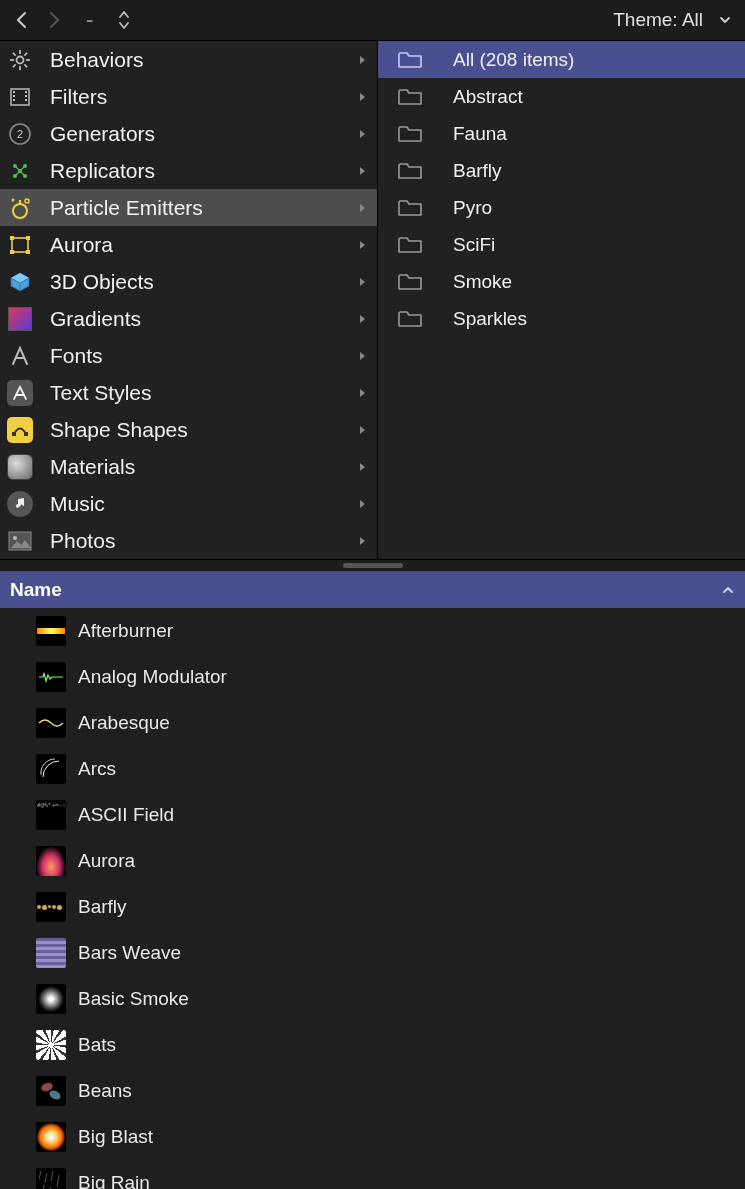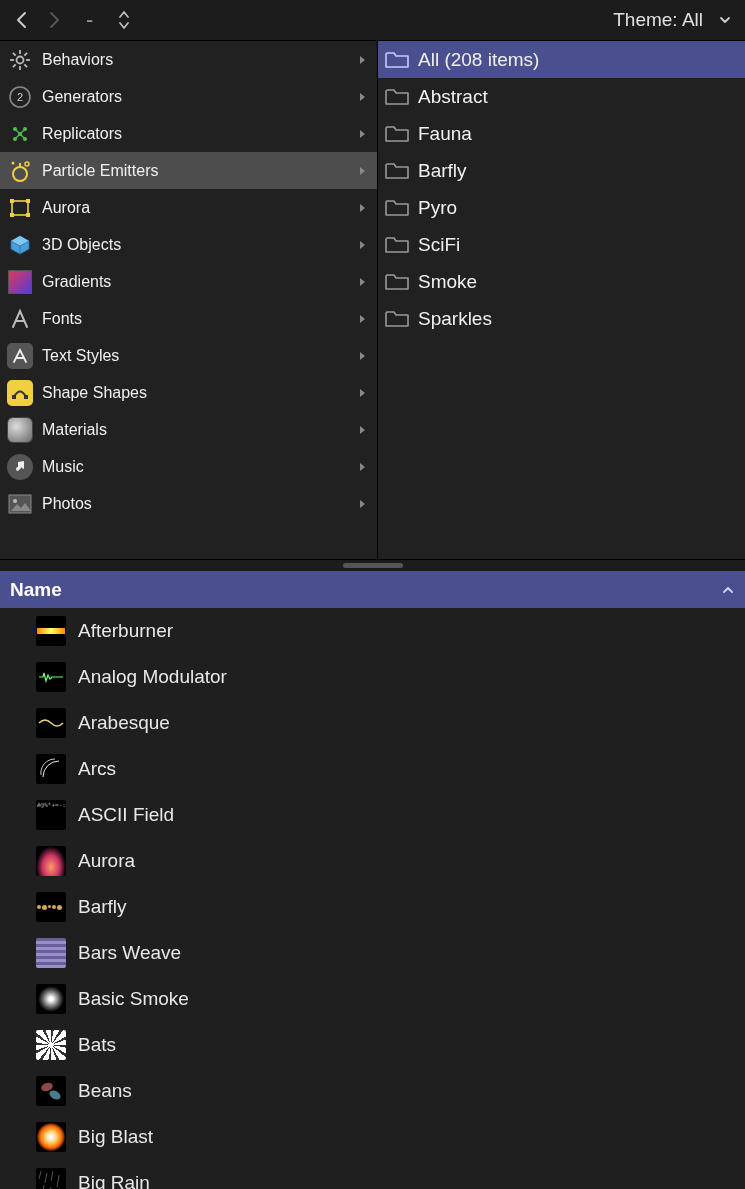--- a/index.html
+++ b/index.html
@@ -91,32 +91,34 @@
       width: 28px;
       height: 28px;
       margin-right: 8px;
       display: flex;
       align-items: center;
       justify-content: center;
       border-radius: 5px;
     }
     .cat-label {
       flex: 1;
-      font-size: 16px;
+      font-size: 21px;
       color: #f0f0f0;
+      margin-left: 8px;
     }
     .chevron-right {
       color: #888;
     }
     .folder-row {
       display: flex;
       align-items: center;
       height: 37px;
-      padding-left: 6px;
+      padding-left: 19px;
       cursor: pointer;
+      gap: 22px;
     }
     .folder-row.selected {
       background: #4a4f8f;
     }
     .folder-icon {
       width: 26px;
       height: 22px;
       margin-right: 8px;
       display: flex;
       align-items: center;
@@ -223,20 +225,39 @@
               <line x1="2" y1="12" x2="6" y2="12"></line>
               <line x1="18" y1="12" x2="22" y2="12"></line>
               <line x1="4.9" y1="4.9" x2="7.7" y2="7.7"></line>
               <line x1="16.3" y1="16.3" x2="19.1" y2="19.1"></line>
               <line x1="4.9" y1="19.1" x2="7.7" y2="16.3"></line>
               <line x1="16.3" y1="7.7" x2="19.1" y2="4.9"></line>
             </g>
           </svg>
         </div>
         <span class="cat-label">Behaviors</span>
+        <span class="chevron-right">
+          <svg width="9" height="12" viewBox="0 0 9 12">
+            <path d="M2 2 L7 6 L2 10 Z" fill="#888"></path>
+          </svg>
+        </span>
+      </div>
+      <div class="cat-row">
+        <div class="cat-icon">
+          <svg width="24" height="24" viewBox="0 0 24 24">
+            <rect x="3" y="4" width="18" height="16" fill="none" stroke="#bbb" stroke-width="1.5"></rect>
+            <rect x="5" y="6" width="2" height="2" fill="#bbb"></rect>
+            <rect x="5" y="10" width="2" height="2" fill="#bbb"></rect>
+            <rect x="5" y="14" width="2" height="2" fill="#bbb"></rect>
+            <rect x="17" y="6" width="2" height="2" fill="#bbb"></rect>
+            <rect x="17" y="10" width="2" height="2" fill="#bbb"></rect>
+            <rect x="17" y="14" width="2" height="2" fill="#bbb"></rect>
+          </svg>
+        </div>
+        <span class="cat-label">Filters</span>
         <span class="chevron-right">
           <svg width="9" height="12" viewBox="0 0 9 12">
             <path d="M2 2 L7 6 L2 10 Z" fill="#888"></path>
           </svg>
         </span>
       </div>
       <div class="cat-row">
         <div class="cat-icon">
           <svg width="26" height="26" viewBox="0 0 26 26">
             <circle cx="13" cy="13" r="10" fill="none" stroke="#888" stroke-width="1.6"></circle>

